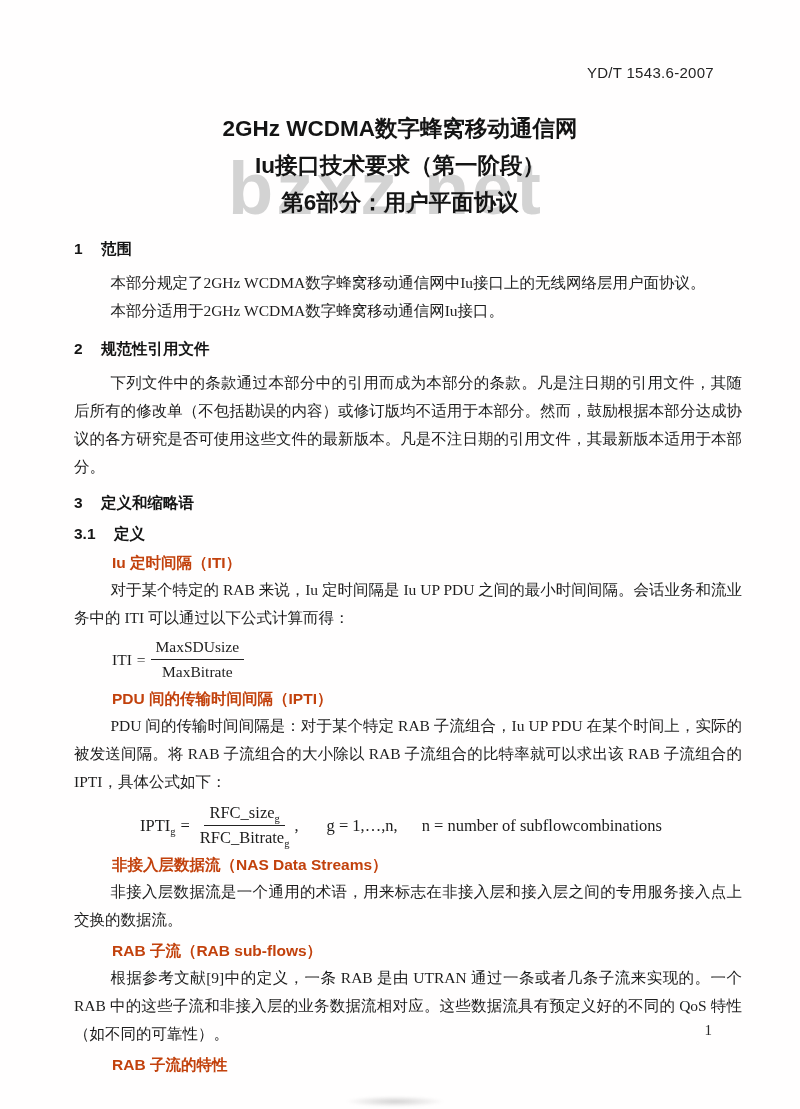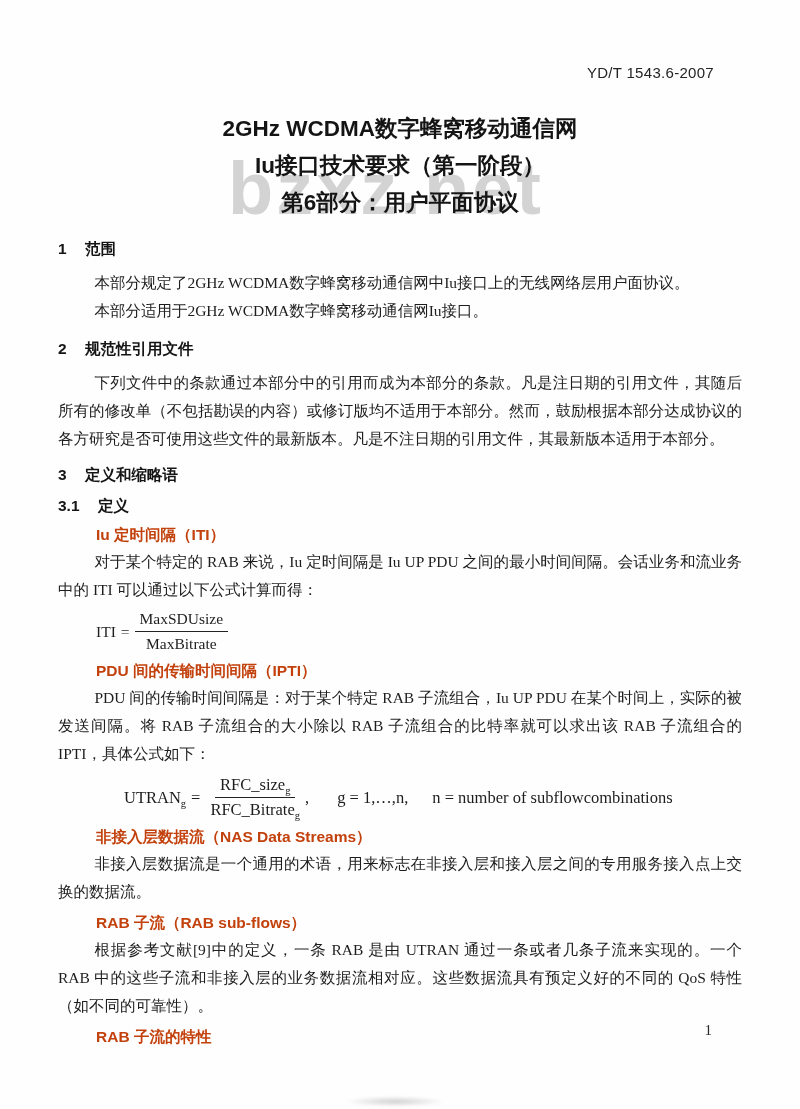--- a/index.html
+++ b/index.html
@@ -52,20 +52,21 @@
   }
   .title-line { display: block; }
   .content {
     position: relative;
     z-index: 1;
     padding: 0 58px;
     font-family: "Liberation Serif", "DejaVu Serif", serif;
     font-size: 15.5px;
     line-height: 28px;
     color: #1d1d1d;
+    margin-left: 16px;
   }
   .sec-heading {
     font-family: "Liberation Sans", sans-serif;
     font-weight: 700;
     font-size: 15.5px;
     line-height: 24px;
     color: #151515;
   }
   .sec-heading .num { display: inline-block; }
   .sec-heading .txt { display: inline-block; margin-left: 14px; }
@@ -174,21 +175,21 @@
       <span class="frac">
         <span class="num">MaxSDUsize</span>
         <span class="den">MaxBitrate</span>
       </span>
     </div>
 
     <div class="term">PDU 间的传输时间间隔（IPTI）</div>
     <p class="indent">PDU 间的传输时间间隔是：对于某个特定 RAB 子流组合，Iu UP PDU 在某个时间上，实际的被发送间隔。将 RAB 子流组合的大小除以 RAB 子流组合的比特率就可以求出该 RAB 子流组合的 IPTI，具体公式如下：</p>
 
     <div class="formula ipti">
-      <span><span>UTRAN</span><sub>g</sub></span>
+      <span><span>IPTI</span><sub>g</sub></span>
       <span class="eq">=</span>
       <span class="frac">
         <span class="num"><span>RFC_size</span><sub>g</sub></span>
         <span class="den"><span>RFC_Bitrate</span><sub>g</sub></span>
       </span>
       <span>,</span>
       <span class="gap1">g = 1,…,n,</span>
       <span class="gap2">n = number of subflowcombinations</span>
     </div>
 

